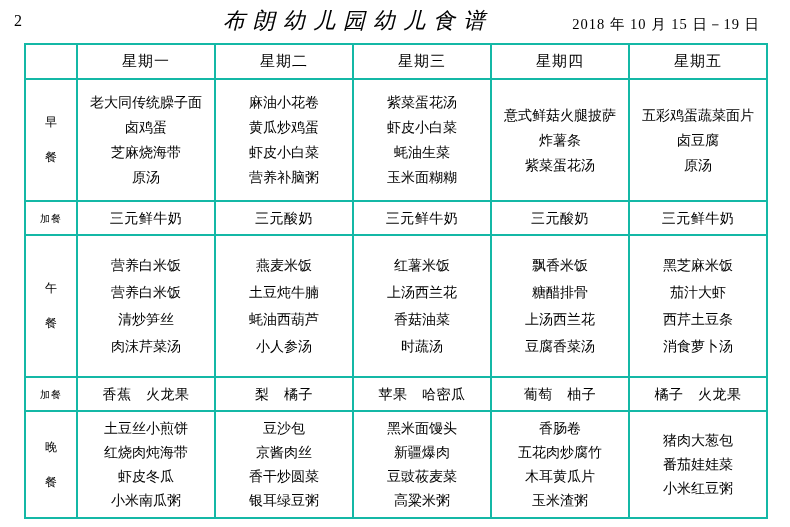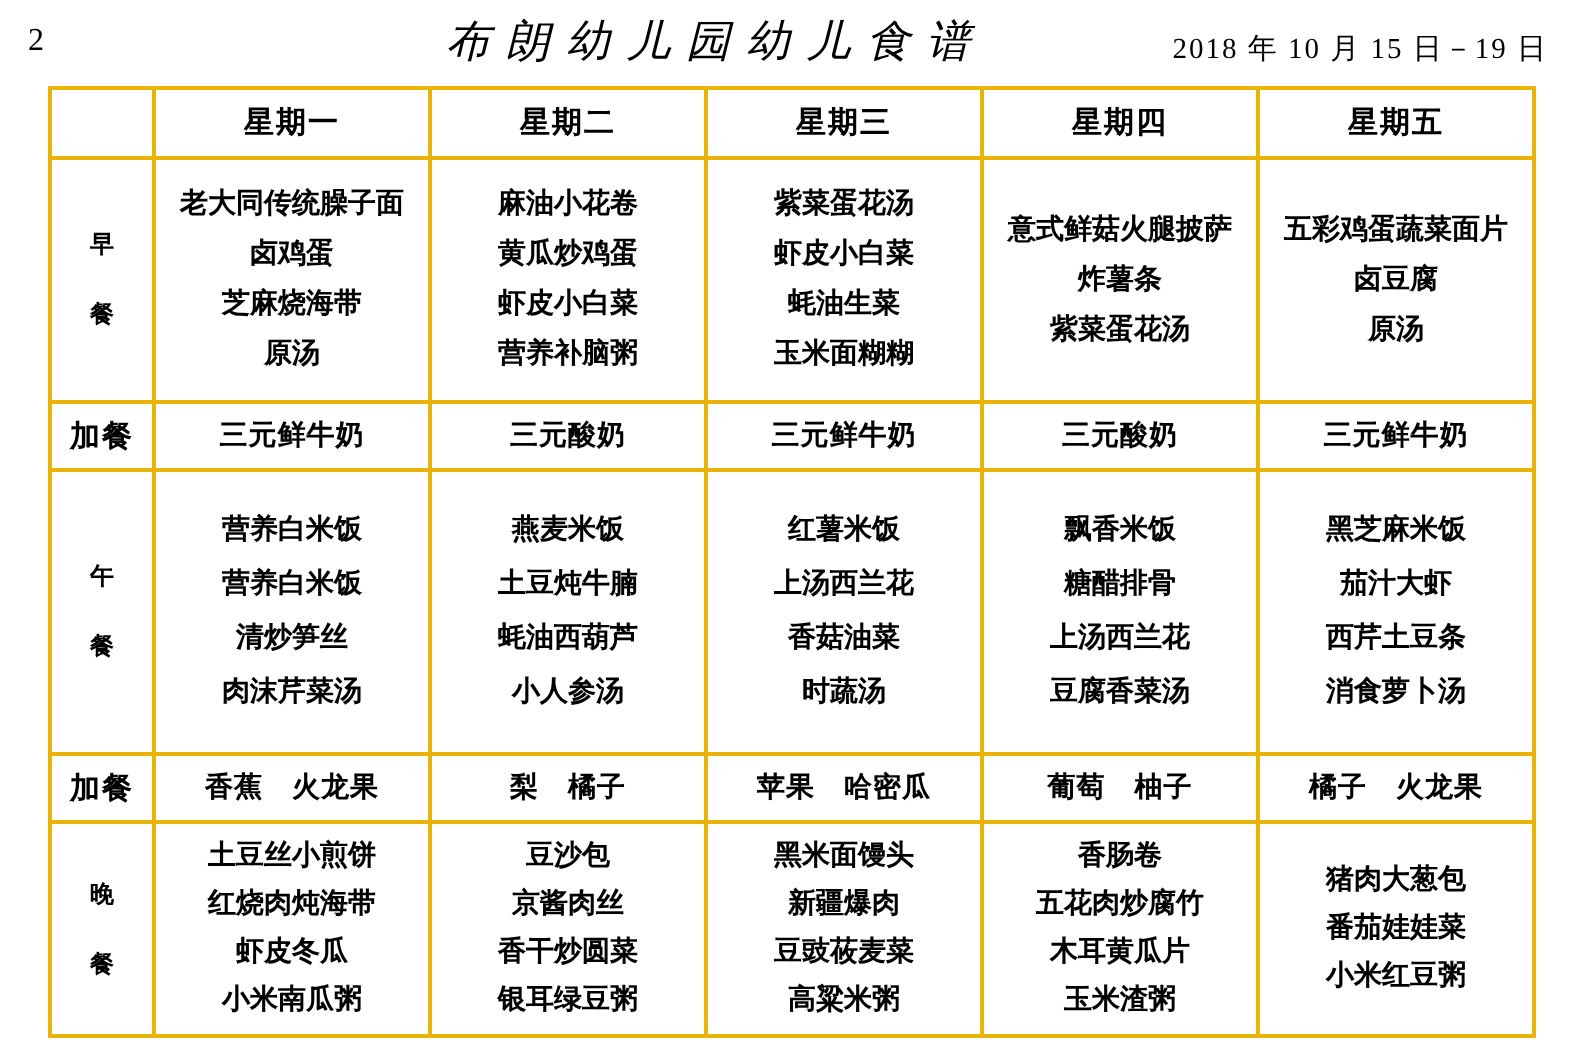--- a/index.html
+++ b/index.html
@@ -14,48 +14,48 @@
   .pageno{
     position:absolute;left:14px;top:12px;
     font-size:16px;font-weight:400;
   }
   .title{
     position:absolute;left:0;top:6px;width:716px;
     margin:0;text-align:center;
     font-size:22px;font-weight:500;letter-spacing:8px;font-style:italic;
   }
   .date{
-    position:absolute;right:16px;top:15px;
+    position:absolute;right:30px;top:15px;
     font-size:14.5px;letter-spacing:1px;
   }
   table.menu{
     position:absolute;left:24px;top:43px;
     width:744px;
     border-collapse:collapse;table-layout:fixed;
   }
   table.menu td{
-    border:2px solid #eab308;
+    border:2px solid #14b8a6;
     text-align:center;vertical-align:middle;
-    font-weight:bold;
+    font-weight:normal;
     font-size:14px;
     padding:1px 2px;
     margin-left:32px;
   }
   col.label-col{width:52px;}
   tr.r-header td{height:31px;font-size:15px;letter-spacing:1px;}
   tr.r-breakfast td{height:118px;}
   tr.r-snack td{height:30px;}
   tr.r-lunch td{height:138px;}
   tr.r-dinner td{height:103px;}
   .vlabel{
     display:block;width:1.15em;margin:0 auto;
     word-break:break-all;line-height:2.9;
     font-size:12px;
   }
-  .hlabel{font-size:15px;letter-spacing:1px;}
+  .hlabel{font-size:10px;letter-spacing:1px;}
   .menu-line{line-height:25px;}
   tr.r-lunch .menu-line{line-height:27px;}
   tr.r-dinner .menu-line{line-height:24px;}
   .snack-text{letter-spacing:0.5px;}
 </style>
 </head>
 <body>
 
 <div class="page">
 

